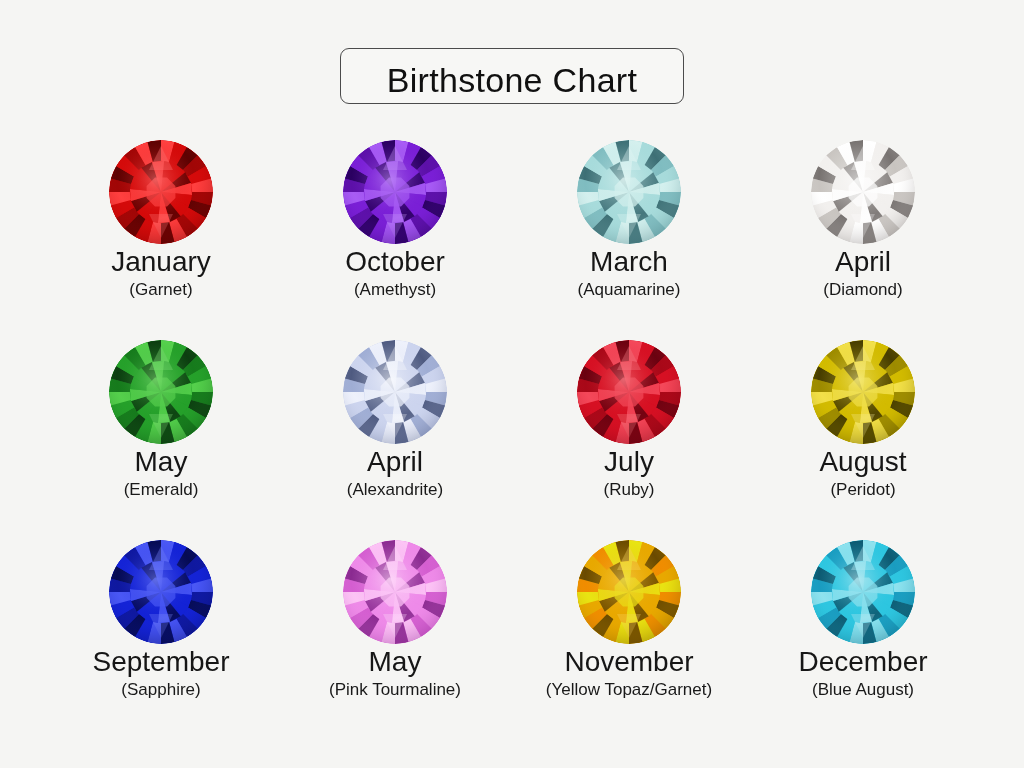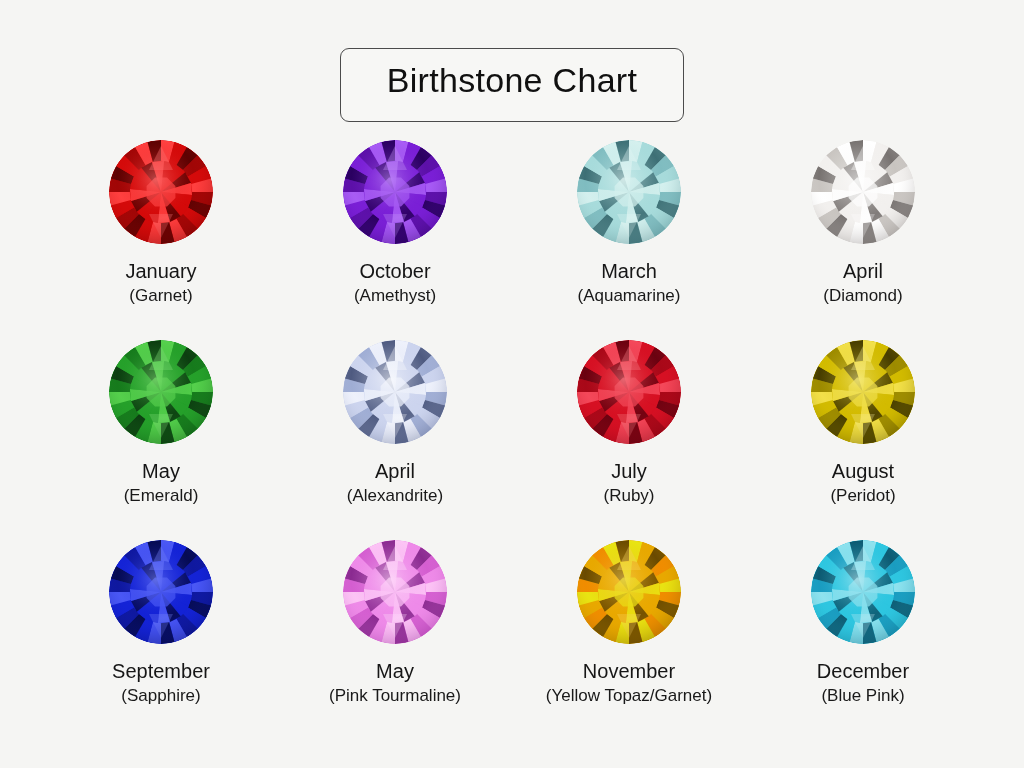--- a/index.html
+++ b/index.html
@@ -20,21 +20,21 @@
     position: absolute;
     top: 48px;
     left: 0;
     width: 1024px;
     display: flex;
     justify-content: center;
   }
   .title-box {
     border: 1.5px solid #4b4b4b;
     border-radius: 9px;
-    padding: 14px 46px 24px 46px;
+    padding: 14px 46px 6px 46px;
     background: #f7f7f5;
     box-sizing: border-box;
   }
   .title-text {
     font-size: 34px;
     font-weight: 400;
     color: #101010;
     letter-spacing: 0.3px;
     line-height: 1;
     white-space: nowrap;
@@ -68,22 +68,22 @@
     flex: 0 0 auto;
   }
   .gem svg {
     display: block;
     width: 104px;
     height: 104px;
   }
 
   
   .month {
-    margin-top: 17px;
-    font-size: 20px;
+    margin-top: 3px;
+    font-size: 28px;
     color: #161616;
     line-height: 1.05;
     white-space: nowrap;
   }
   .stone {
     margin-top: 5px;
     font-size: 17px;
     color: #191919;
     line-height: 1.05;
     white-space: nowrap;
@@ -870,15 +870,15 @@
             <polygon points="52.0,52.0 32.3,27.8 43.0,22.1" fill="#0d5a72" fill-opacity="0.92"></polygon>
             <polygon points="52.0,52.0 43.0,22.1 55.1,21.0" fill="#8fe2ee" fill-opacity="0.92"></polygon>
             <polygon points="66.4,58.0 58.0,66.4 46.0,66.4 37.6,58.0 37.6,46.0 46.0,37.6 58.0,37.6 66.4,46.0" fill="#8fe2ee" fill-opacity="0.75"></polygon>
             <polygon points="52,6 40,30 64,30" fill="#cdeef4" fill-opacity="0.38"></polygon>
             <polygon points="52,98 40,74 64,74" fill="#cdeef4" fill-opacity="0.30"></polygon>
             <circle cx="52" cy="52" r="52" fill="url(#rg11)"></circle>
           </g>
         </svg>
       </div>
       <div class="month">December</div>
-      <div class="stone">(Blue Pink)</div>
+      <div class="stone">(Blue August)</div>
     </div>
   </div>
 
 </body></html>

